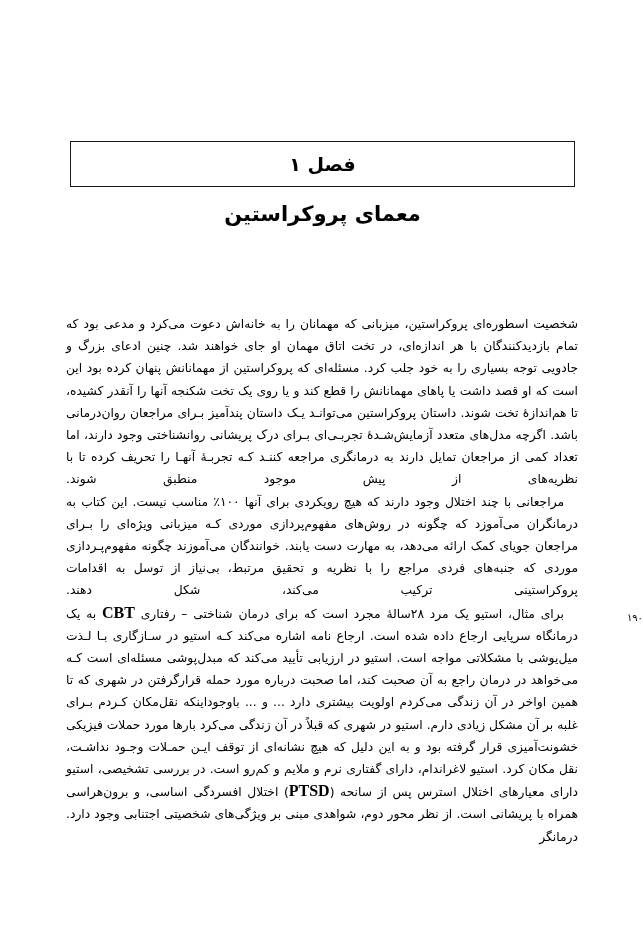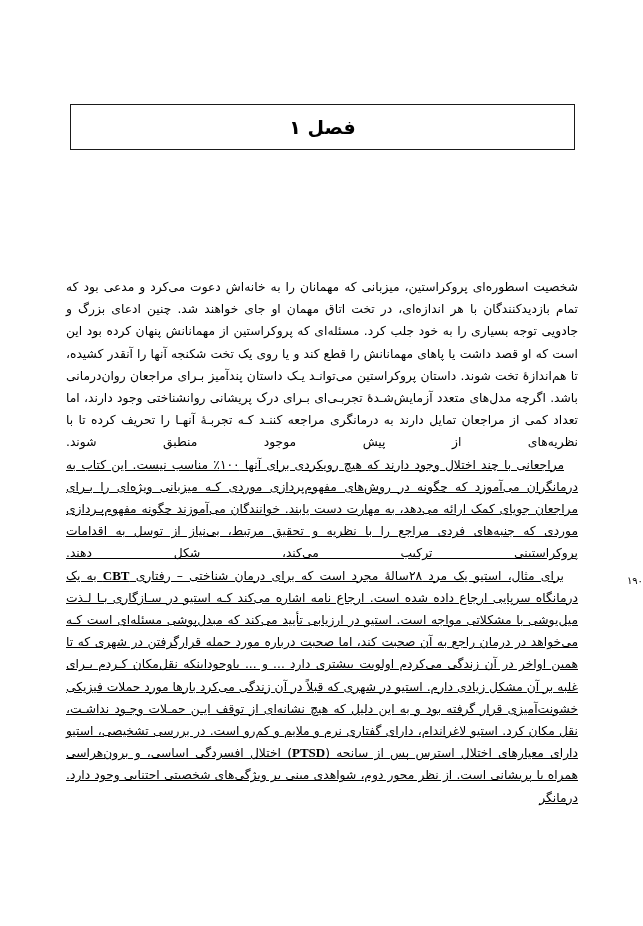--- a/index.html
+++ b/index.html
@@ -13,20 +13,21 @@
     font-family: "DejaVu Sans", sans-serif;
     color: #000000;
     overflow: hidden;
   }
   .page {
     position: relative;
     width: 643px;
     height: 660px;
     background: #ffffff;
     box-sizing: border-box;
+    margin-top: 37px;
   }
   .chapter-box {
     position: absolute;
     top: 104px;
     left: 70px;
     width: 505px;
     height: 46px;
     border: 1px solid #1a1a1a;
     box-sizing: border-box;
   }
@@ -70,29 +71,28 @@
     margin: 0 0 0 0;
     text-indent: 0;
     text-align: justify;
     text-align-last: justify;
   }
   .para.first {
     text-indent: 0;
   }
   .para.indented {
     text-indent: 14px;
-    text-decoration: underline;
   }
   .para.last {
     text-align-last: right;
   }
   .latin {
     font-family: "Liberation Serif", serif;
     font-weight: bold;
-    font-size: 13px;
+    font-size: 16px;
     direction: ltr;
     unicode-bidi: embed;
   }
   .page-number {
     position: absolute;
     bottom: 74px;
     left: 0;
     right: 0;
     text-align: right;
     direction: rtl;
@@ -103,20 +103,21 @@
 </style>
 </head>
 <body>
 
 <div class="page">
 
   <div class="chapter-box">
     <div class="chapter-label">فصل ۱</div>
   </div>
 
+  <div class="doc-title">معمای پروکراستین</div>
 
   <div class="body-text">
     <p class="para first">شخصیت اسطوره‌ای پروکراستین، میزبانی که مهمانان را به خانه‌اش دعوت می‌کرد و مدعی بود که تمام بازدیدکنندگان با هر اندازه‌ای، در تخت اتاق مهمان او جای خواهند شد. چنین ادعای بزرگ و جادویی توجه بسیاری را به خود جلب کرد. مسئله‌ای که پروکراستین از مهمانانش پنهان کرده بود این است که او قصد داشت یا پاهای مهمانانش را قطع کند و یا روی یک تخت شکنجه آنها را آنقدر کشیده، تا هم‌اندازهٔ تخت شوند. داستان پروکراستین می‌توانـد یـک داستان پندآمیز بـرای مراجعان روان‌درمانی باشد. اگرچه مدل‌های متعدد آزمایش‌شـدهٔ تجربـی‌ای بـرای درک پریشانی روانشناختی وجود دارند، اما تعداد کمی از مراجعان تمایل دارند به درمانگری مراجعه کننـد کـه تجربـهٔ آنهـا را تحریف کرده تا با نظریه‌های از پیش موجود منطبق شوند.</p>
     <p class="para indented">مراجعانی با چند اختلال وجود دارند که هیچ رویکردی برای آنها ۱۰۰٪ مناسب نیست. این کتاب به درمانگران می‌آموزد که چگونه در روش‌های مفهوم‌پردازی موردی کـه میزبانی ویژه‌ای را بـرای مراجعان جویای کمک ارائه می‌دهد، به مهارت دست یابند. خوانندگان می‌آموزند چگونه مفهوم‌پـردازی موردی که جنبه‌های فردی مراجع را با نظریه و تحقیق مرتبط، بی‌نیاز از توسل به اقدامات پروکراستینی ترکیب می‌کند، شکل دهند.</p>
     <p class="para indented last">برای مثال، استیو یک مرد ۲۸سالهٔ مجرد است که برای درمان شناختی – رفتاری <span class="latin">CBT</span> به یک درمانگاه سرپایی ارجاع داده شده است. ارجاع نامه اشاره می‌کند کـه استیو در سـازگاری بـا لـذت میل‌یوشی با مشکلاتی مواجه است. استیو در ارزیابی تأیید می‌کند که مبدل‌پوشی مسئله‌ای است کـه می‌خواهد در درمان راجع به آن صحبت کند، اما صحبت درباره مورد حمله قرارگرفتن در شهری که تا همین اواخر در آن زندگی می‌کردم اولویت بیشتری دارد ... و ... باوجوداینکه نقل‌مکان کـردم بـرای غلبه بر آن مشکل زیادی دارم. استیو در شهری که قبلاً در آن زندگی می‌کرد بارها مورد حملات فیزیکی خشونت‌آمیزی قرار گرفته بود و به این دلیل که هیچ نشانه‌ای از توقف ایـن حمـلات وجـود نداشـت، نقل مکان کرد. استیو لاغراندام، دارای گفتاری نرم و ملایم و کم‌رو است. در بررسی تشخیصی، استیو دارای معیارهای اختلال استرس پس از سانحه (<span class="latin">PTSD</span>) اختلال افسردگی اساسی، و برون‌هراسی همراه با پریشانی است. از نظر محور دوم، شواهدی مبنی بر ویژگی‌های شخصیتی اجتنابی وجود دارد. درمانگر</p>
   </div>
 
   <div class="page-number">۱۹۰</div>
 
 </div>

